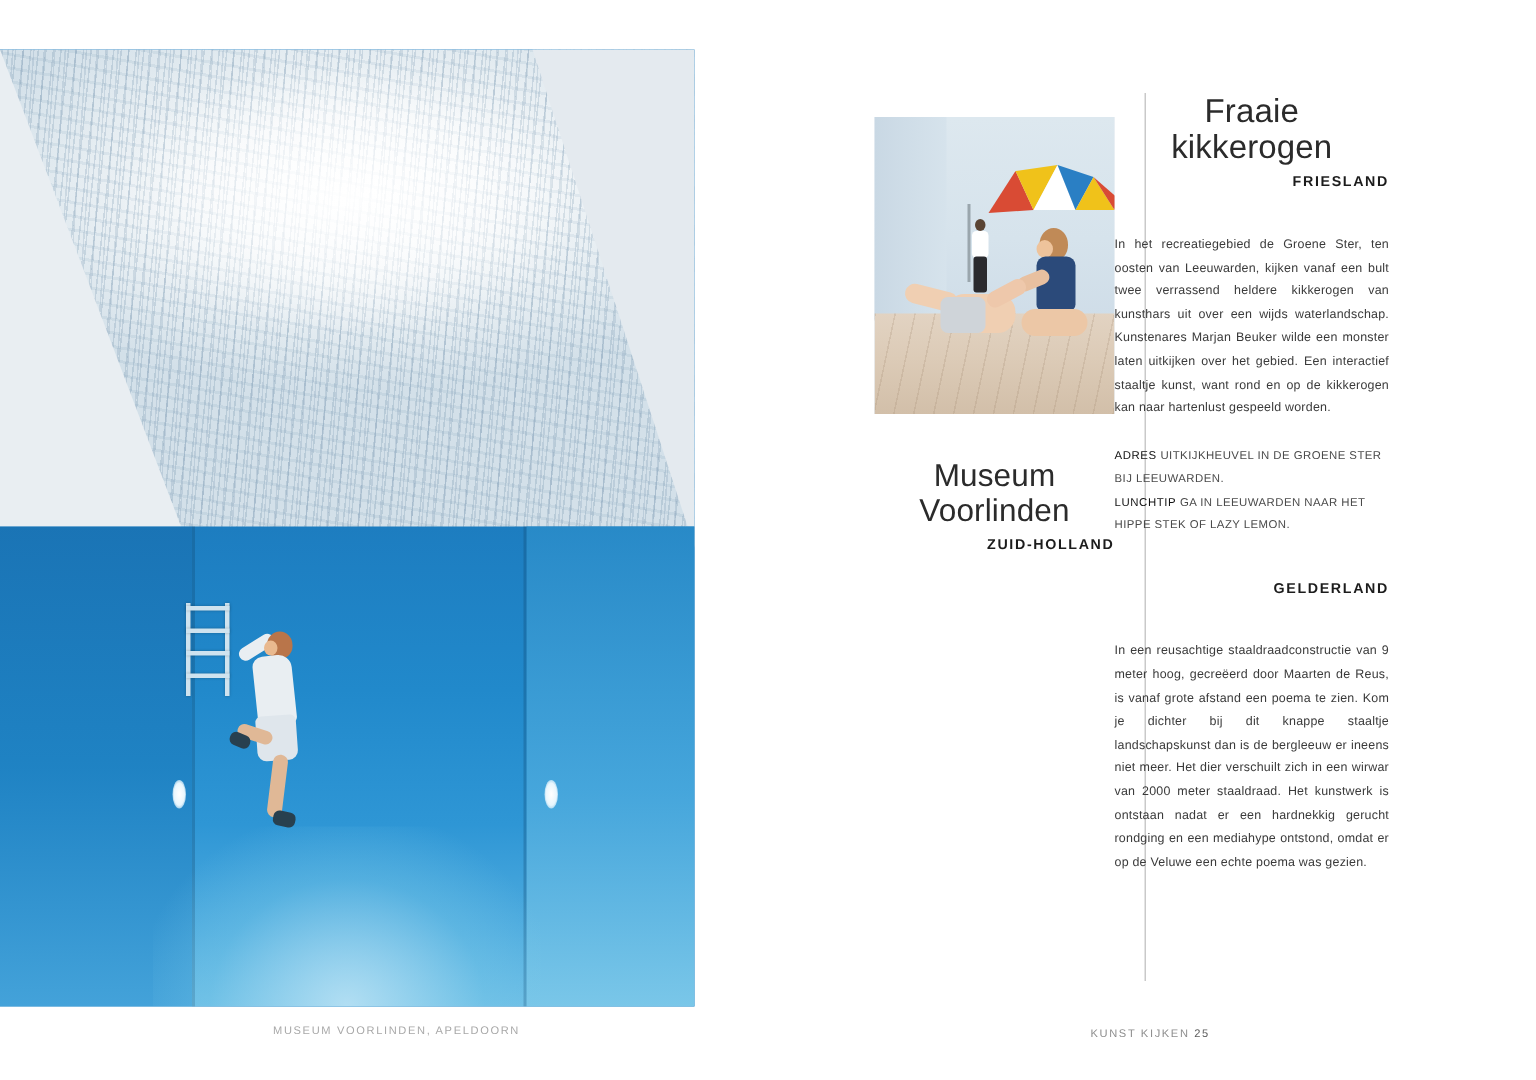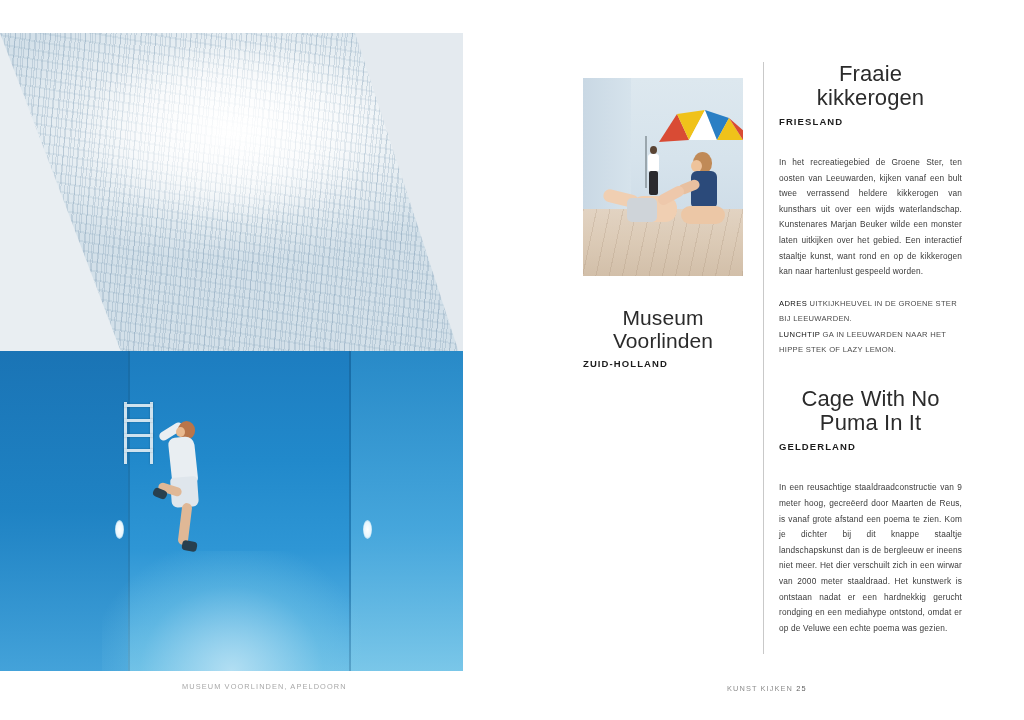--- a/index.html
+++ b/index.html
@@ -180,21 +180,21 @@
 
   
   .col-mid {
     position: absolute;
     left: 583px;
     top: 78px;
     width: 160px;
   }
   .col-right {
     position: absolute;
-    left: 779px;
+    left: 743px;
     top: 62px;
     width: 183px;
   }
   .divider {
     position: absolute;
     left: 763px;
     top: 62px;
     width: 1px;
     height: 592px;
     background: #c9c9c9;
@@ -269,21 +269,21 @@
   }
   .headline.big {
     font-size: 22px;
     line-height: 24px;
   }
   .kicker {
     font-size: 9.5px;
     font-weight: bold;
     letter-spacing: 1.1px;
     color: #1c1c1c;
-    text-align: left;
+    text-align: right;
     margin: 6px 0 0 0;
   }
   .body-text {
     font-size: 8.3px;
     line-height: 15.6px;
     color: #3a3a3a;
     text-align: justify;
     margin: 28px 0 0 0;
     letter-spacing: .15px;
   }
@@ -433,24 +433,20 @@
 
       <p class="meta-block">
         <b>ADRES</b>
         <span>UITKIJKHEUVEL IN DE GROENE STER BIJ LEEUWARDEN.</span><br>
         <b>LUNCHTIP</b>
         <span>GA IN LEEUWARDEN NAAR HET HIPPE STEK OF LAZY LEMON.</span>
       </p>
     </div>
 
     <div class="section-gap">
-      <h2 class="headline big">
-        <span>Cage With No</span><br>
-        <span>Puma In It</span>
-      </h2>
       <div class="kicker">GELDERLAND</div>
 
       <p class="body-text">In een reusachtige staaldraadconstructie van 9 meter hoog, gecreëerd door Maarten de Reus, is vanaf grote afstand een poema te zien. Kom je dichter bij dit knappe staaltje landschapskunst dan is de bergleeuw er ineens niet meer. Het dier verschuilt zich in een wirwar van 2000 meter staaldraad. Het kunstwerk is ontstaan nadat er een hardnekkig gerucht rondging en een mediahype ontstond, omdat er op de Veluwe een echte poema was gezien.</p>
 
     </div>
   </div>
 
   <div class="folio">
     <span>KUNST KIJKEN</span>
     <span class="num">25</span>

